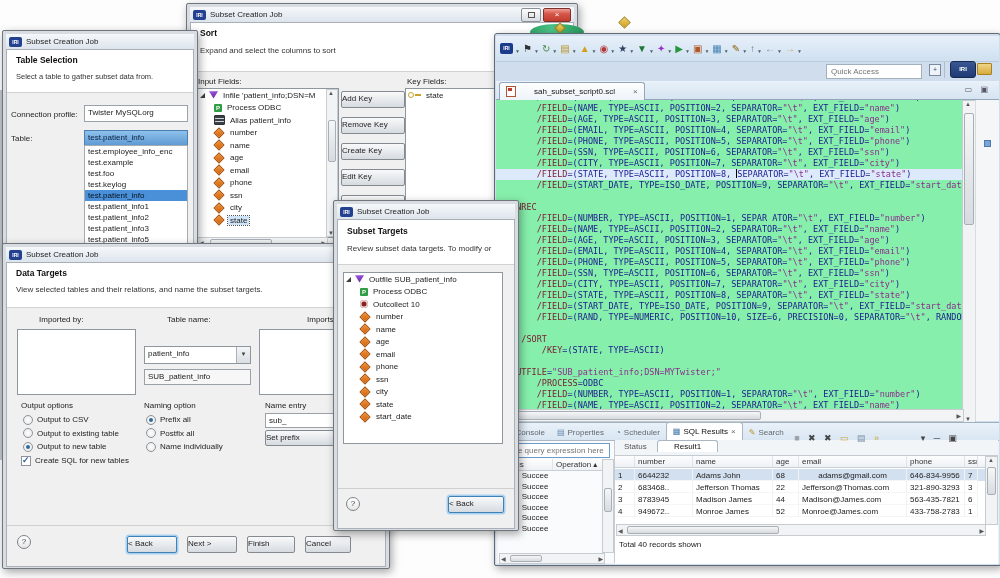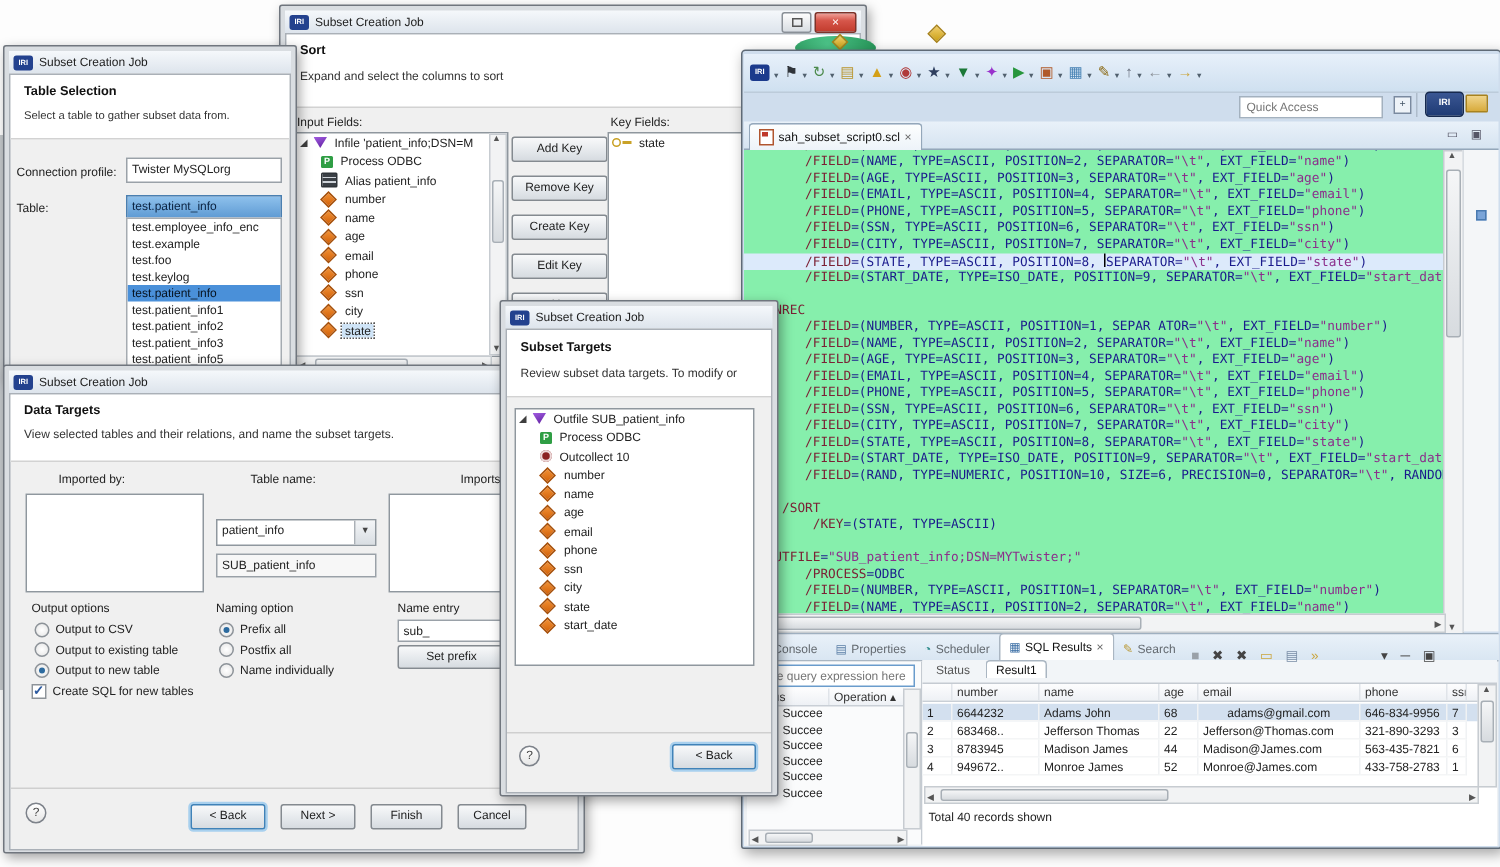--- a/index.html
+++ b/index.html
@@ -23,21 +23,21 @@
   .h1{position:absolute;left:9px;font-weight:bold;font-size:8.5px;color:#111;white-space:nowrap}
   .hd{position:absolute;left:9px;font-size:8px;color:#333;white-space:nowrap}
   .lbl{position:absolute;font-size:8px;color:#222;white-space:nowrap}
   .box{position:absolute;background:#fff;border:1px solid #8f979e;overflow:hidden}
   .field{position:absolute;background:#fff;border:1px solid #9aa1a8;font-size:8px;padding:2px 3px;white-space:nowrap;overflow:hidden}
   .field.seltxt{background:linear-gradient(#8ec1ec,#5f9bd4);color:#0a2240;border-color:#4a7fb0}
   .combo{position:absolute;background:#fff;border:1px solid #8f979e;font-size:8px;white-space:nowrap;overflow:hidden}
   .combo .cv{position:absolute;left:3px;top:2px;right:14px;overflow:hidden}
   .combo .ca{position:absolute;right:0;top:0;bottom:0;width:13px;background:linear-gradient(#f3f5f7,#d9dee3);
              border-left:1px solid #aab0b6;font-size:6px;color:#444;text-align:center;line-height:15px}
-  .btn{position:absolute;font-size:8px;color:#1c1c1c;text-align:center;border:1px solid #848a90;border-radius:2px;
+  .btn{position:absolute;font-size:8px;color:#1c1c1c;border:1px solid #848a90;border-radius:2px;
        background:linear-gradient(#f8f9fa,#e2e6ea 65%,#d6dbe0)}
   .btn.focus{border-color:#3f82b8;box-shadow:0 0 0 1.5px #a8d0ee}
   .help{position:absolute;width:12px;height:12px;border:1px solid #7d828a;border-radius:50%;background:linear-gradient(#fff,#e6e6e6);
         font-size:8px;color:#444;text-align:center;line-height:11px}
   
   .trow{display:flex;align-items:center;gap:3px;height:12.5px;font-size:8px;white-space:nowrap;overflow:hidden;padding-left:2px}
   .trow .tlabel{padding:0 2px}
   .trow.sel .tlabel{background:#cfe4f7;outline:1px dotted #555}
   .exp{flex:none;width:0;height:0;border-bottom:5px solid #3e3e3e;border-left:5px solid transparent;margin-right:1px}
   .ic{flex:none;display:inline-block}
@@ -67,21 +67,21 @@
   .idetb{position:absolute;left:1px;top:2px;right:1px;height:25px;background:linear-gradient(#e7f0fa,#cfe0f0);border-bottom:1px solid #bccbda;
          display:flex;align-items:center;padding:0 3px;overflow:hidden}
   .tbi{display:inline-flex;align-items:center;margin:0 1px;height:20px}
   .tbg{font-size:10px;line-height:16px}
   .iribox{width:13px;height:11px;background:#1b3a8c;border-radius:2px;color:#fff;font-size:5px;font-weight:bold;line-height:11px;text-align:center}
   .tcar{font-size:5px;color:#51606e;margin:5px 1px 0 2px}
   .qa{position:absolute;font-size:8px;border:1px solid #a3b1bf;background:#fff;color:#8a9097;padding:1px 4px;width:86px;height:11px;font-family:"Liberation Sans",sans-serif}
   .persp{position:absolute;width:24px;height:15px;background:linear-gradient(#3a5693,#1f3b74);border:1px solid #16294e;border-radius:3px;
          color:#fff;font-size:6px;font-weight:bold;text-align:center;line-height:15px}
   .etabbar{position:absolute;left:1px;height:18px;right:1px;background:linear-gradient(#e9f1f9,#d6e4f1);border-bottom:1px solid #94a7ba}
-  .etab{position:absolute;display:flex;align-items:center;gap:3px;padding:0 6px;height:17px;background:linear-gradient(#fdfefe,#edf3f9);
+  .etab{position:absolute;display:flex;align-items:center;gap:18px;padding:0 6px;height:17px;background:linear-gradient(#fdfefe,#edf3f9);
         border:1px solid #94a7ba;border-bottom:none;border-radius:3px 3px 0 0;font-size:8px;color:#111}
   .sclic{position:relative;width:8px;height:9px;background:#fff;border:1px solid #b0552f}
   .sclic::after{content:"";position:absolute;left:1px;top:1px;width:4px;height:3px;background:#c0392b}
   .tclose{font-size:8px;color:#666}
   .codewrap{position:absolute;background:#86efac;overflow:hidden}
   .cline{display:flex;height:11px;line-height:11px;font-family:"DejaVu Sans Mono",monospace;font-size:8.5px;color:#1a1a8c;white-space:pre}
   .cline.hl{background:#dceafb}
   .gut{flex:none;width:10px;text-align:center}
   .gut.fold::before{content:"\2212";display:inline-block;width:7px;height:7px;line-height:6px;border:1px solid #9aa0a6;background:#fff;
                     border-radius:1px;font-size:6px;color:#555;margin-top:1px}
@@ -446,21 +446,21 @@
       <div class="sb" style="left:1px;top:112px;width:104px;height:9px">
         <span class="sba" style="left:1px;top:1px">◀</span>
         <div class="sbt" style="left:10px;top:1px;width:30px;height:5px"></div>
         <span class="sba" style="right:1px;top:1px">▶</span>
       </div>
     </div>
 
     <div class="abs" style="left:119px;top:17px;right:1px;height:124px;background:#fff">
       <div class="abs" style="left:0;top:0;right:0;height:15px;background:#f2f5f8;border-bottom:1px solid #c5cbd2"></div>
       <span class="abs" style="left:4px;top:2px;font-size:8px;color:#555;padding:0 5px">Status</span>
-      <span class="abs" style="left:42px;top:0;font-size:8px;background:#fff;border:1px solid #aab6c2;border-bottom:none;border-radius:3px 3px 0 0;padding:1px 6px;color:#111">Result1</span>
+      <span class="abs" style="left:42px;top:0;font-size:8px;background:#fff;border:1px solid #aab6c2;border-bottom:none;border-radius:3px 3px 0 0;padding:1px 16px;color:#111">Result1</span>
       <div id="res-head" class="ghead" style="position:absolute;left:0;top:16px;right:12px">
           <span class="gcell" style="width: 20px;"></span>
           <span class="gcell" style="width: 58px;">number</span>
           <span class="gcell" style="width: 80px;">name</span>
           <span class="gcell" style="width: 26px;">age</span>
           <span class="gcell" style="width: 108px;">email</span>
           <span class="gcell" style="width: 58px;">phone</span>
           <span class="gcell" style="width: 13px;">ssn</span>
         </div>
       <div id="res-body" style="position:absolute;left:0;top:29px;right:12px;height:54px;overflow:hidden">

